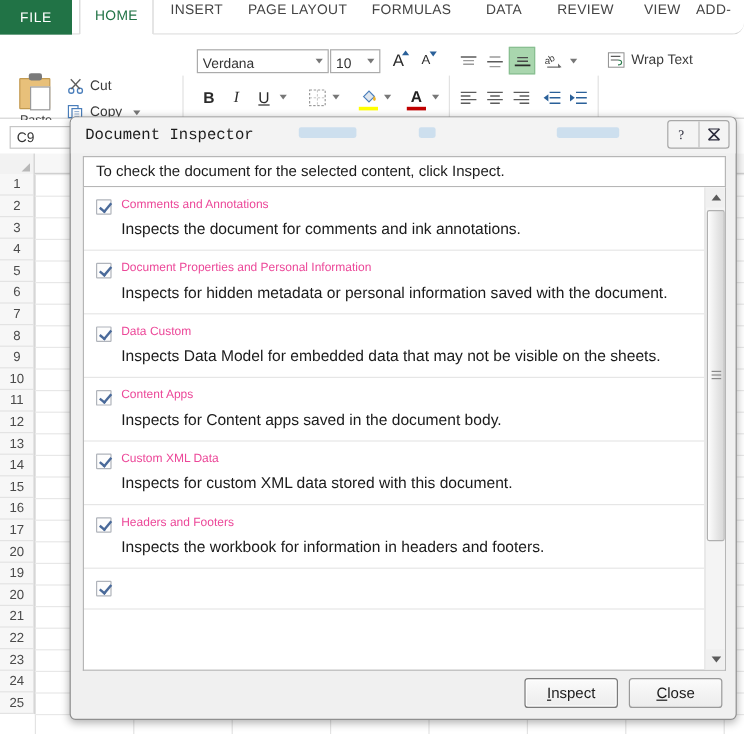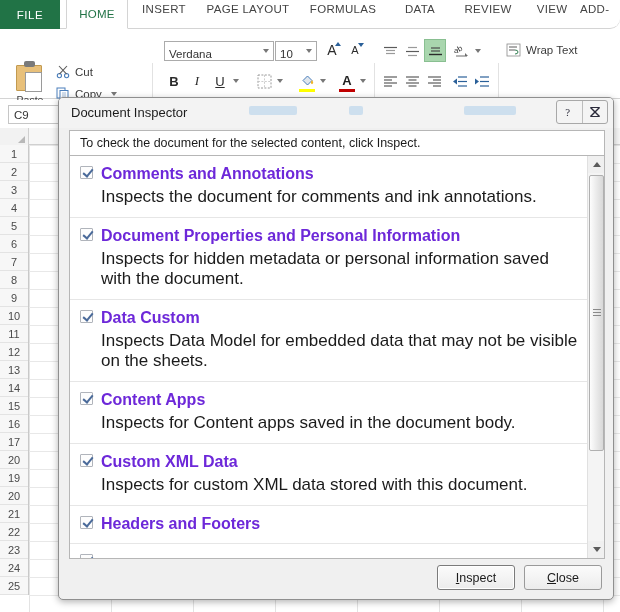--- a/index.html
+++ b/index.html
@@ -145,21 +145,21 @@
     border-radius: 5px;
     box-shadow: 0 2px 7px rgba(0,0,0,.30);
   }
   .dlg-title {
     position: absolute; left: 0; top: 0; right: 0; height: 30px;
     border-top-left-radius: 4px; border-top-right-radius: 4px;
     background: rgba(243,243,243,0.93);
   }
   .dlg-title-text {
     position: absolute; left: 12px; top: 7px;
-    font-size: 13px; color: #1c1c1c;
+    font-size: 13px; color: #1c1c1c; font-family: Liberation Mono, monospace;
   }
   .ghost {
     position: absolute; top: 8px; height: 9px;
     border-radius: 2px; opacity: .45;
   }
   .titlebtns {
     position: absolute; right: 5px; top: 2px;
     display: flex; border: 1px solid #a8a8a8; border-radius: 3px;
     background: #f4f4f4; overflow: hidden;
   }
@@ -195,24 +195,24 @@
     background: #fdfdfd; border: 1px solid #b0b4bb; border-radius: 1px;
     position: relative;
   }
   .chk::after {
     content: "";
     position: absolute; left: 4px; top: 0px;
     width: 4px; height: 8px;
     border-right: 2px solid #4a6a9a; border-bottom: 2px solid #4a6a9a;
     transform: rotate(40deg);
   }
-  .li-title { font-size: 16px; font-weight: bold; color: #6d28d9; }
+  .li-title { font-size: 10px; font-weight: normal; color: #ec4899; }
   .li-desc {
     margin: 4px 0 0 21px;
-    font-size: 17px; color: #1b1b1b;
+    font-size: 13px; color: #1b1b1b;
   }
 
   .vscroll {
     position: absolute; right: 0; top: 0; width: 17px; bottom: 0;
     background: #f4f4f4; border-left: 1px solid #e0e0e0;
   }
   .sc-arrow {
     position: absolute; left: 0; width: 17px; height: 17px;
     background: #f0f0f0;
     display: flex; align-items: center; justify-content: center;
@@ -654,20 +654,21 @@
               <span class="chk"></span>
               <span class="li-title">Custom XML Data</span>
             </div>
             <div class="li-desc">Inspects for custom XML data stored with this document.</div>
           </div>
           <div class="li">
             <div class="li-head">
               <span class="chk"></span>
               <span class="li-title">Headers and Footers</span>
             </div>
+            <div class="li-desc">Inspects the workbook for information in headers and footers.</div>
           </div>
           <div class="li">
             <div class="li-head">
               <span class="chk"></span>
             </div>
           </div>
         </div>
       <div class="vscroll">
         <div class="sc-arrow up">
           <span class="tri-up"></span>

